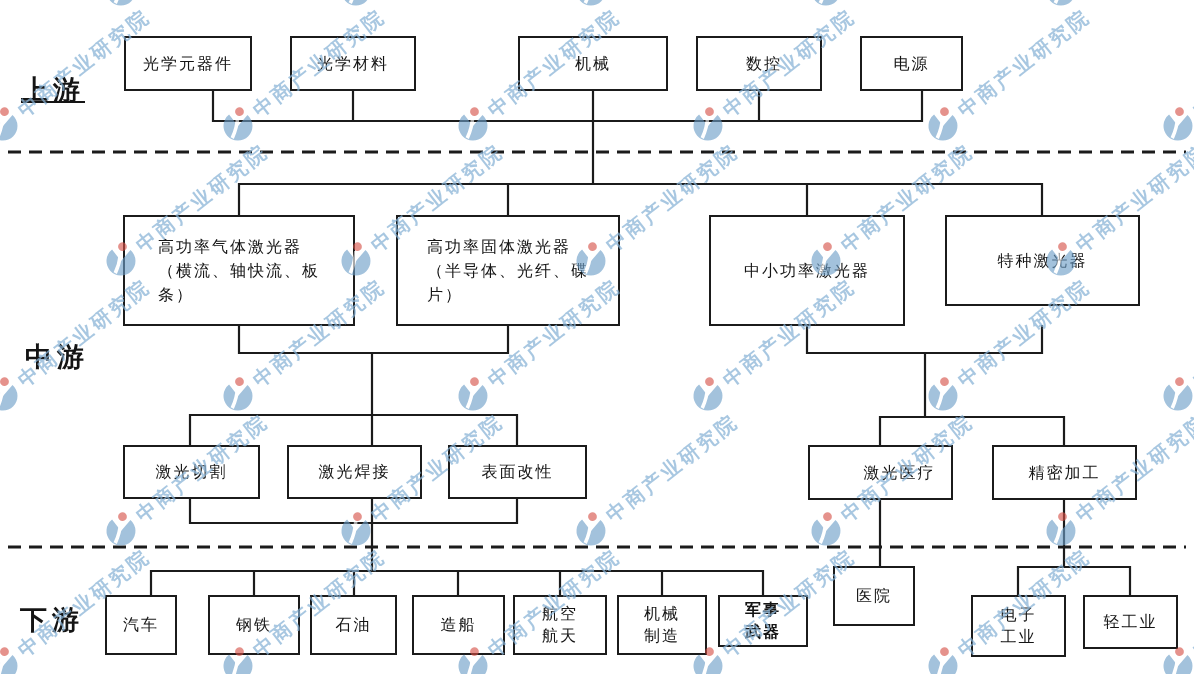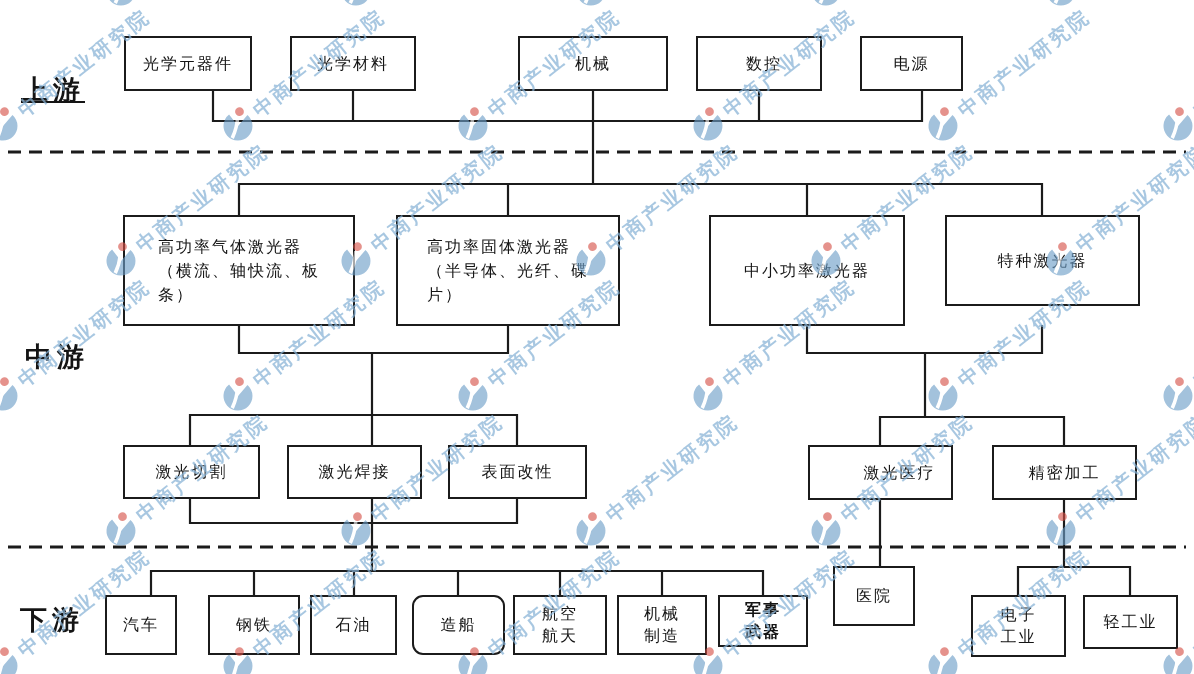--- a/index.html
+++ b/index.html
@@ -97,21 +97,21 @@
       <div class="node" style="left: 709px; top: 215px; width: 196px; height: 111px;">中小功率激光器</div>
       <div class="node" style="left: 945px; top: 215px; width: 195px; height: 91px;">特种激光器</div>
       <div class="node" style="left: 123px; top: 445px; width: 137px; height: 54px;">激光切割</div>
       <div class="node" style="left: 287px; top: 445px; width: 135px; height: 54px;">激光焊接</div>
       <div class="node" style="left: 448px; top: 445px; width: 139px; height: 54px;">表面改性</div>
       <div class="node" style="left: 808px; top: 445px; width: 145px; height: 55px; padding-left: 38px;">激光医疗</div>
       <div class="node" style="left: 992px; top: 445px; width: 145px; height: 55px;">精密加工</div>
       <div class="node" style="left: 105px; top: 595px; width: 72px; height: 60px;">汽车</div>
       <div class="node" style="left: 208px; top: 595px; width: 92px; height: 60px;">钢铁</div>
       <div class="node" style="left: 310px; top: 595px; width: 87px; height: 60px;">石油</div>
-      <div class="node" style="left: 412px; top: 595px; width: 93px; height: 60px; border-radius: 11px;">造船</div>
+      <div class="node" style="left: 412px; top: 595px; width: 93px; height: 60px;">造船</div>
       <div class="node small" style="left: 513px; top: 595px; width: 94px; height: 60px;">航空
 航天</div>
       <div class="node small" style="left: 617px; top: 595px; width: 90px; height: 60px;">机械
 制造</div>
       <div class="node small" style="left: 718px; top: 595px; width: 90px; height: 52px; font-weight: bold;">军事
 武器</div>
       <div class="node" style="left: 833px; top: 566px; width: 82px; height: 60px;">医院</div>
       <div class="node small" style="left: 971px; top: 595px; width: 95px; height: 62px;">电子
 工业</div>
       <div class="node" style="left: 1083px; top: 595px; width: 95px; height: 54px;">轻工业</div>

